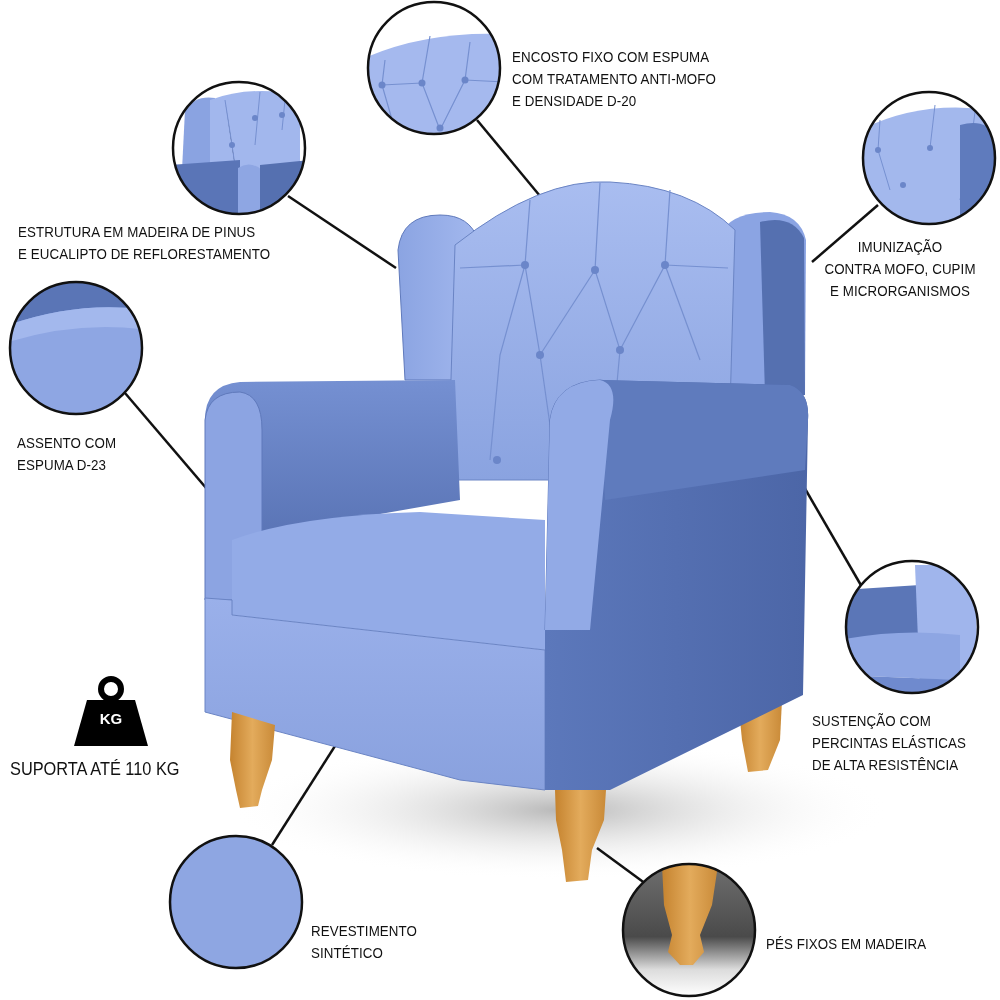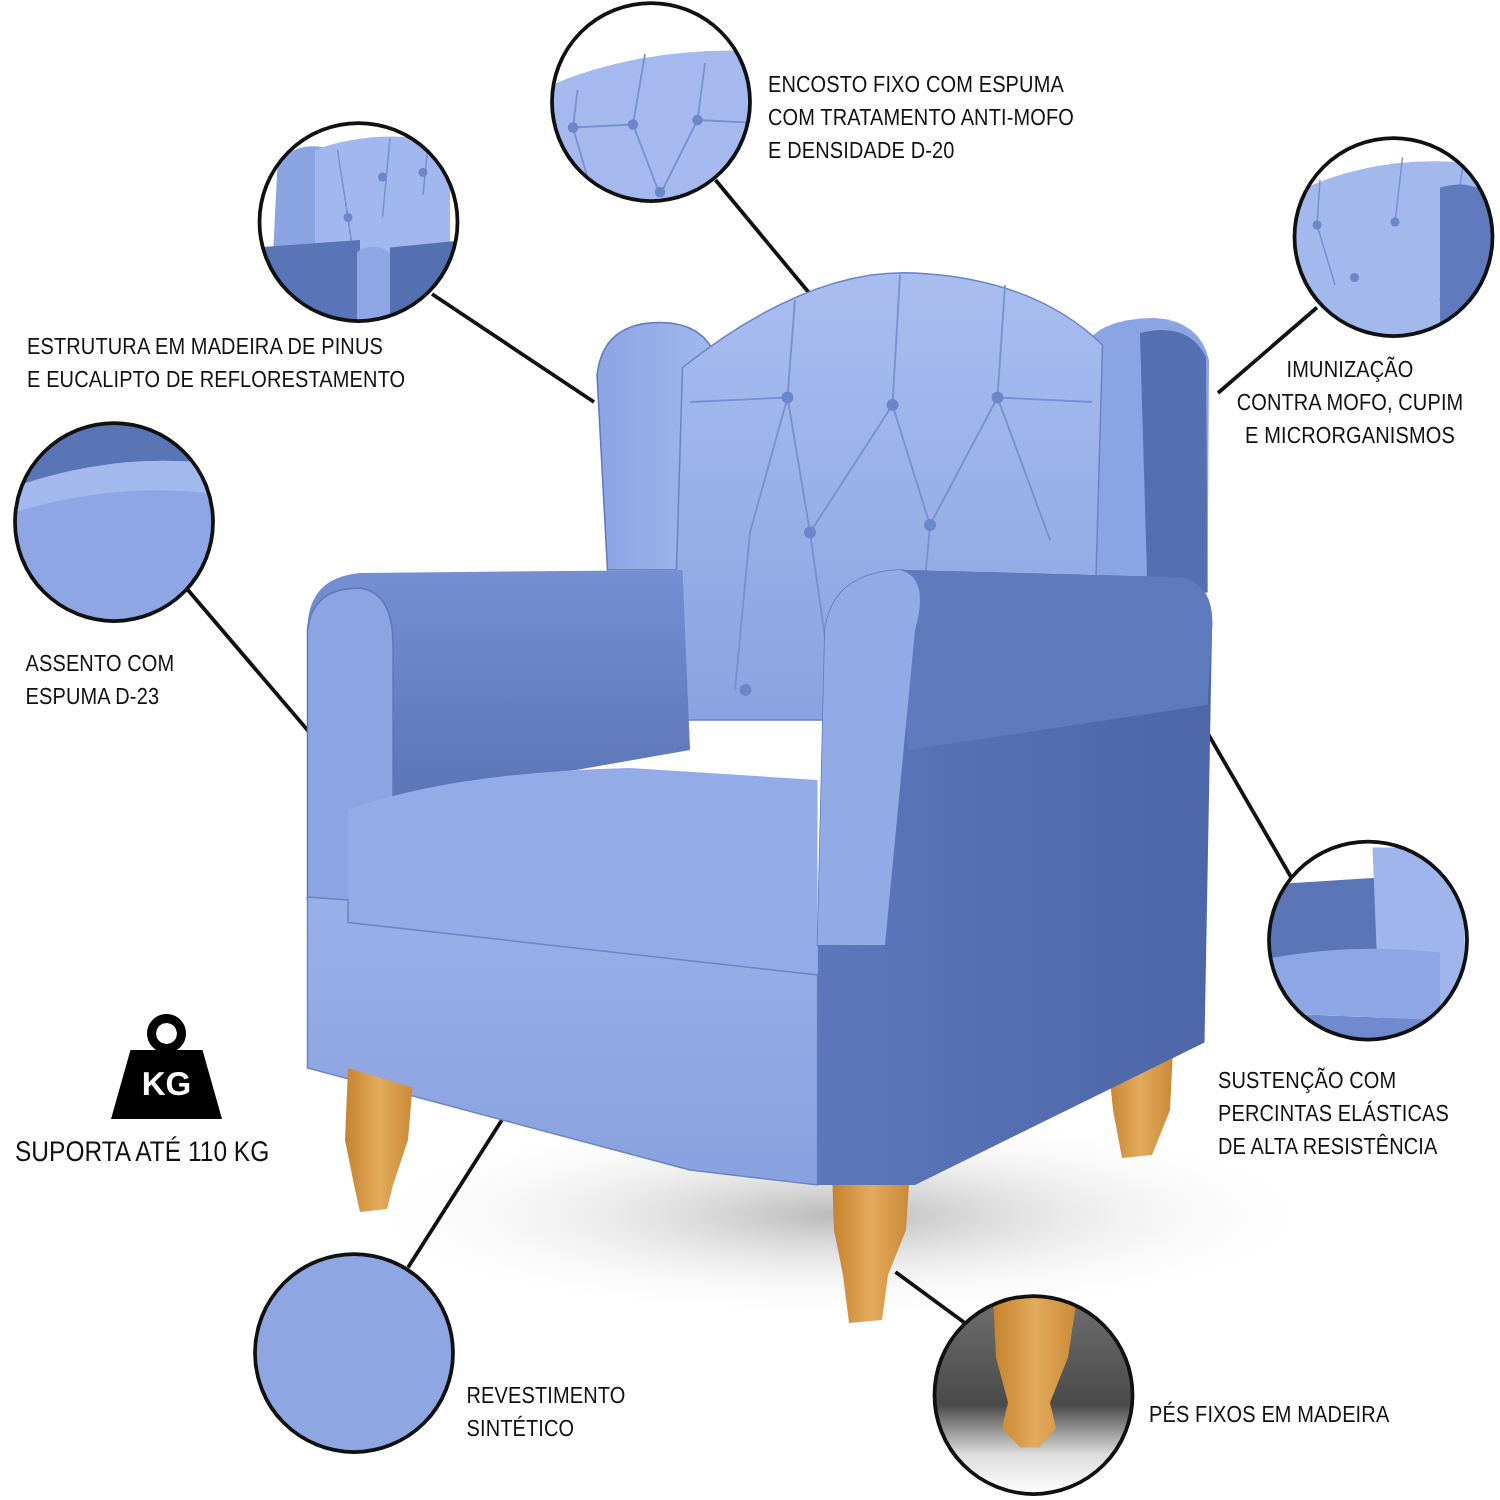--- a/index.html
+++ b/index.html
@@ -3,21 +3,21 @@
 <meta charset="utf-8">
 <style>
   html, body { margin:0; padding:0; background:#ffffff; }
   body { width:1000px; height:1000px; position:relative; overflow:hidden;
          font-family: "Liberation Sans", "DejaVu Sans", sans-serif; color:#111; }
   #art { position:absolute; left:0; top:0; width:1000px; height:1000px; }
   .label { position:absolute; font-size:15.5px; line-height:22px; letter-spacing:0.1px;
            text-transform:uppercase; font-weight:400; white-space:pre-line; transform:scaleX(0.86); transform-origin:left top; }
   .label.center { text-align:center; transform-origin:center top; }
   .weight-text { position:absolute; left:10px; top:758px; font-size:19px; transform:scaleX(0.86); transform-origin:left top; white-space:nowrap; }
-  .kg-text { position:absolute; left:86px; top:710px; width:50px; text-align:center; color:#fff; font-weight:700; font-size:22px; }
+  .kg-text { position:absolute; left:86px; top:710px; width:50px; text-align:center; color:#fff; font-weight:700; font-size:15px; }
 </style>
 </head>
 <body>
 
 <svg id="art" viewBox="0 0 1000 1000" xmlns="http://www.w3.org/2000/svg">
   <defs>
     <linearGradient id="backG" x1="0" y1="0" x2="0" y2="1">
       <stop offset="0" stop-color="#a9bdf0"></stop>
       <stop offset="1" stop-color="#8aa3e0"></stop>
     </linearGradient>

